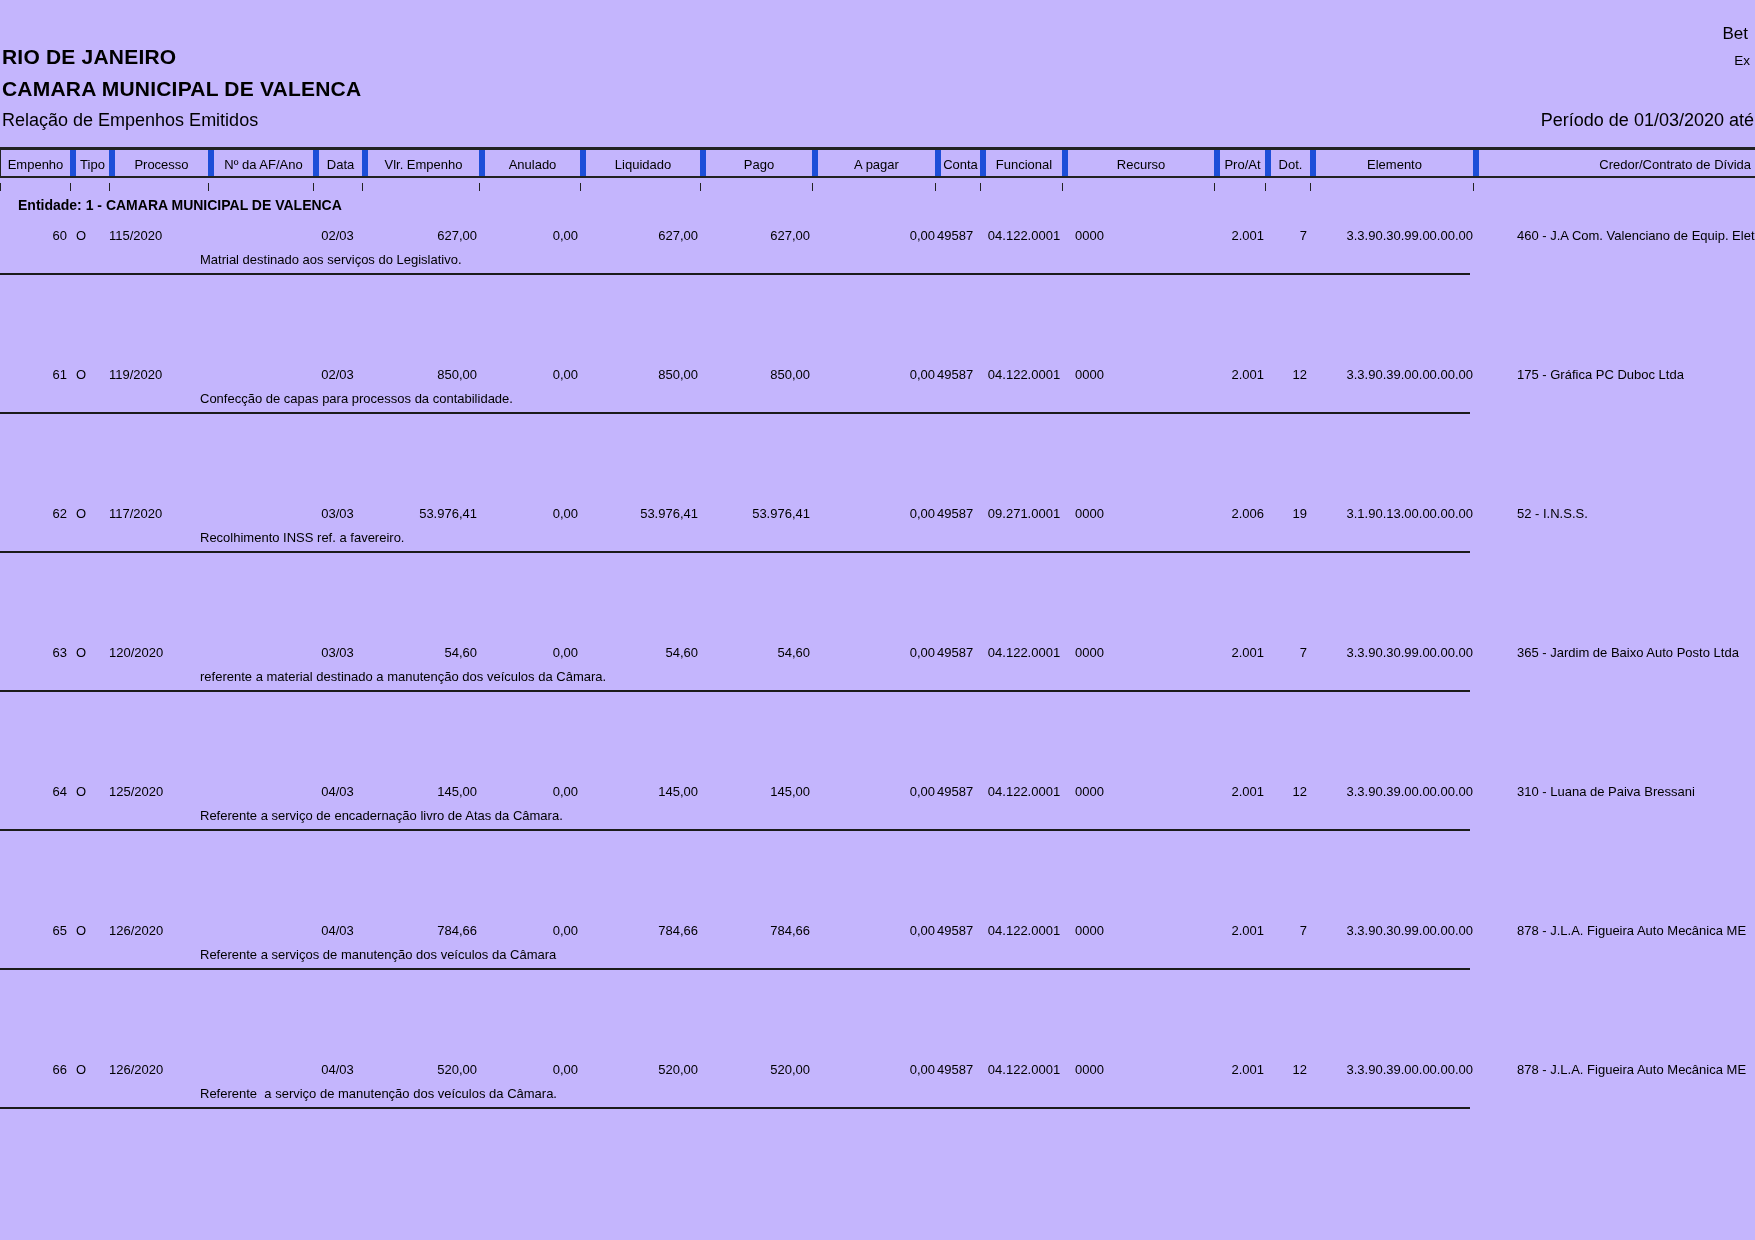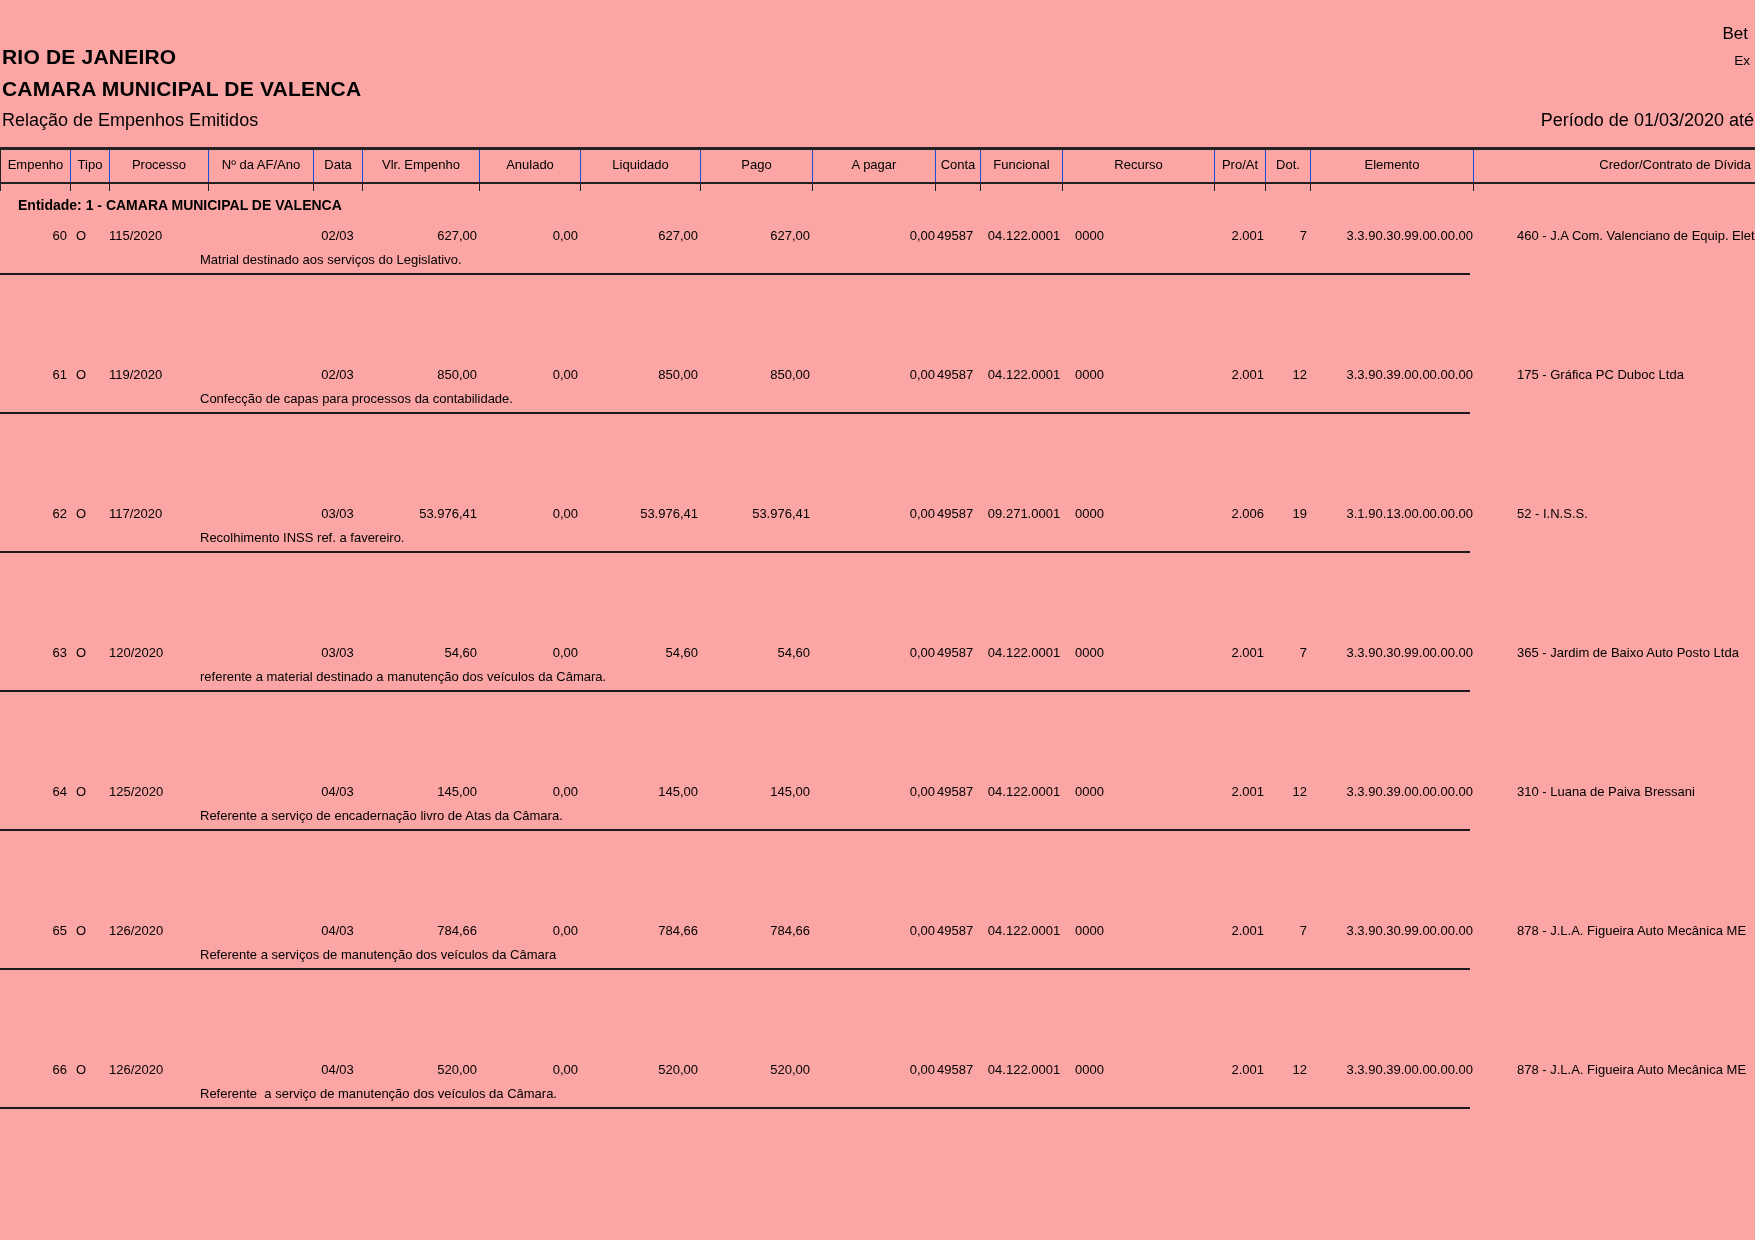--- a/index.html
+++ b/index.html
@@ -10,21 +10,21 @@
     height: 1240px;
     overflow: hidden;
     font-family: "Liberation Sans", sans-serif;
     color: #000;
     -webkit-font-smoothing: antialiased;
   }
   .page {
     position: relative;
     width: 1755px;
     height: 1240px;
-    background: #fca5a5;
+    background: #c4b5fd;
   }
 
   
   .corner-1 {
     position: absolute; top: 24px; right: 7px;
     font-size: 17px; white-space: nowrap;
   }
   .corner-2 {
     position: absolute; top: 53px; right: 5px;
     font-size: 13.5px; white-space: nowrap;
@@ -50,24 +50,24 @@
   .grid {
     display: grid;
     grid-template-columns: 70px 39px 99px 105px 49px 117px 101px 120px 112px 123px 45px 82px 152px 51px 45px 163px 282px;
     width: 1755px;
     box-sizing: border-box;
   }
   .thead {
     position: absolute; top: 147px; left: 0;
     border-top: 3px solid #222;
     border-bottom: 2px solid #222;
-    height: 37px;
+    height: 31px;
   }
   .thead .hcell {
-    border-left: 1px solid #1d4ed8;
+    border-left: 6px solid #1d4ed8;
     box-sizing: border-box;
     font-size: 13px;
     text-align: center;
     padding-top: 7px;
     white-space: nowrap;
     overflow: hidden;
   }
   .thead .hcell.first { border-left: 1px solid #222; }
   .thead .hcell.last { text-align: right; padding-right: 4px; border-right: none; }
   .ticks {

